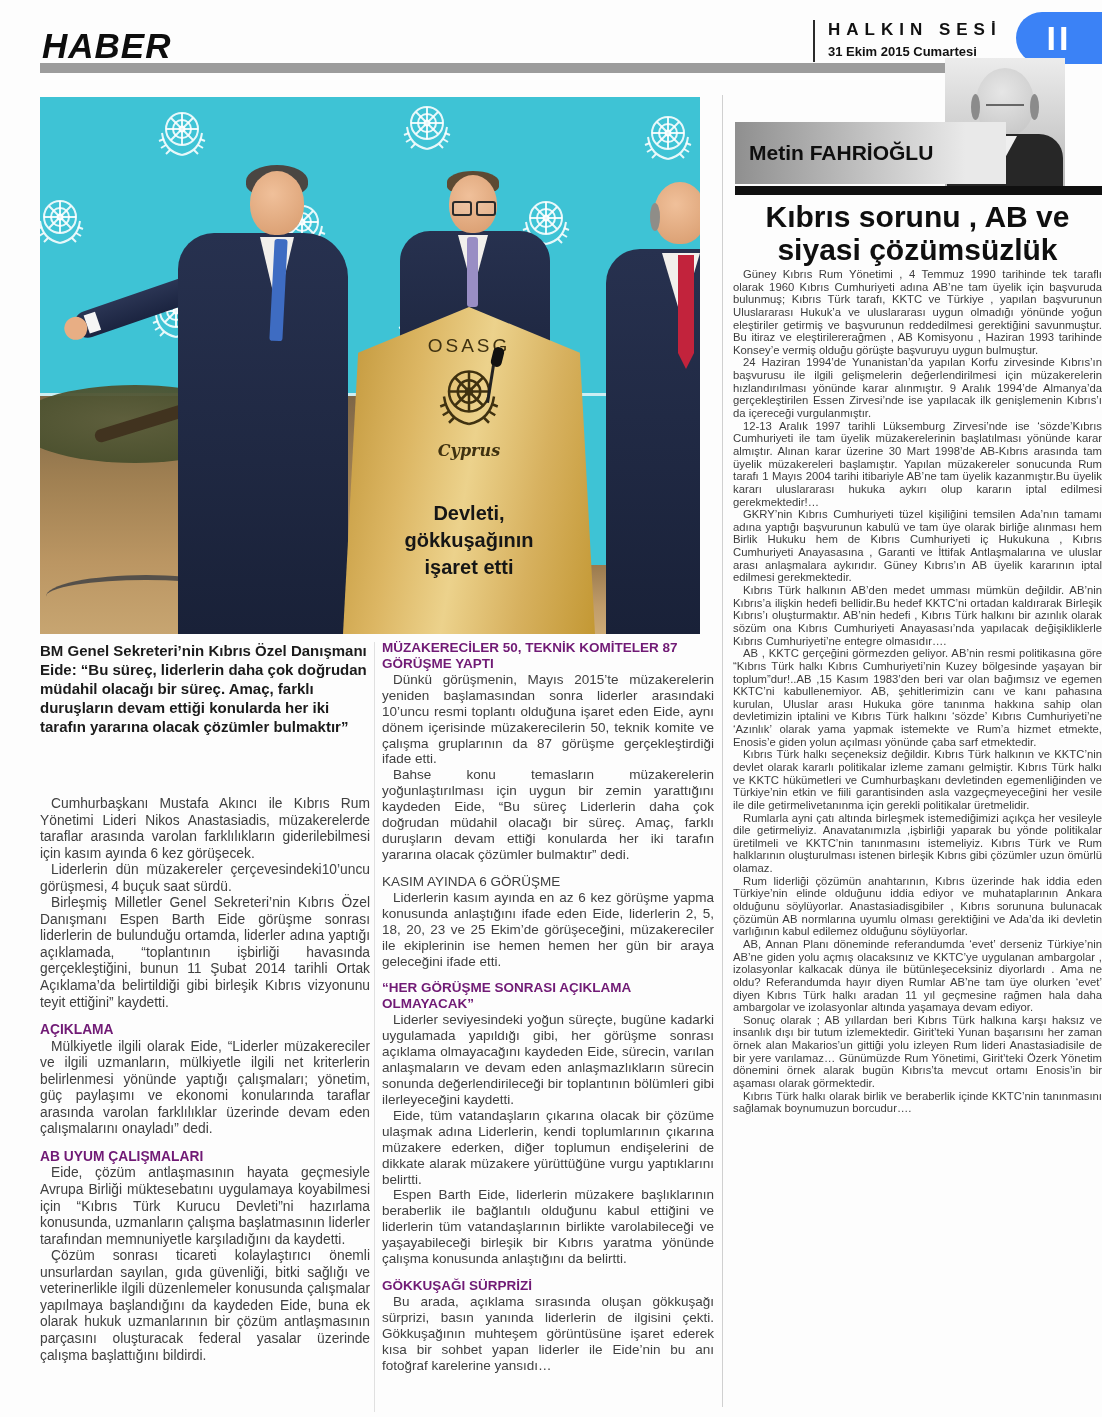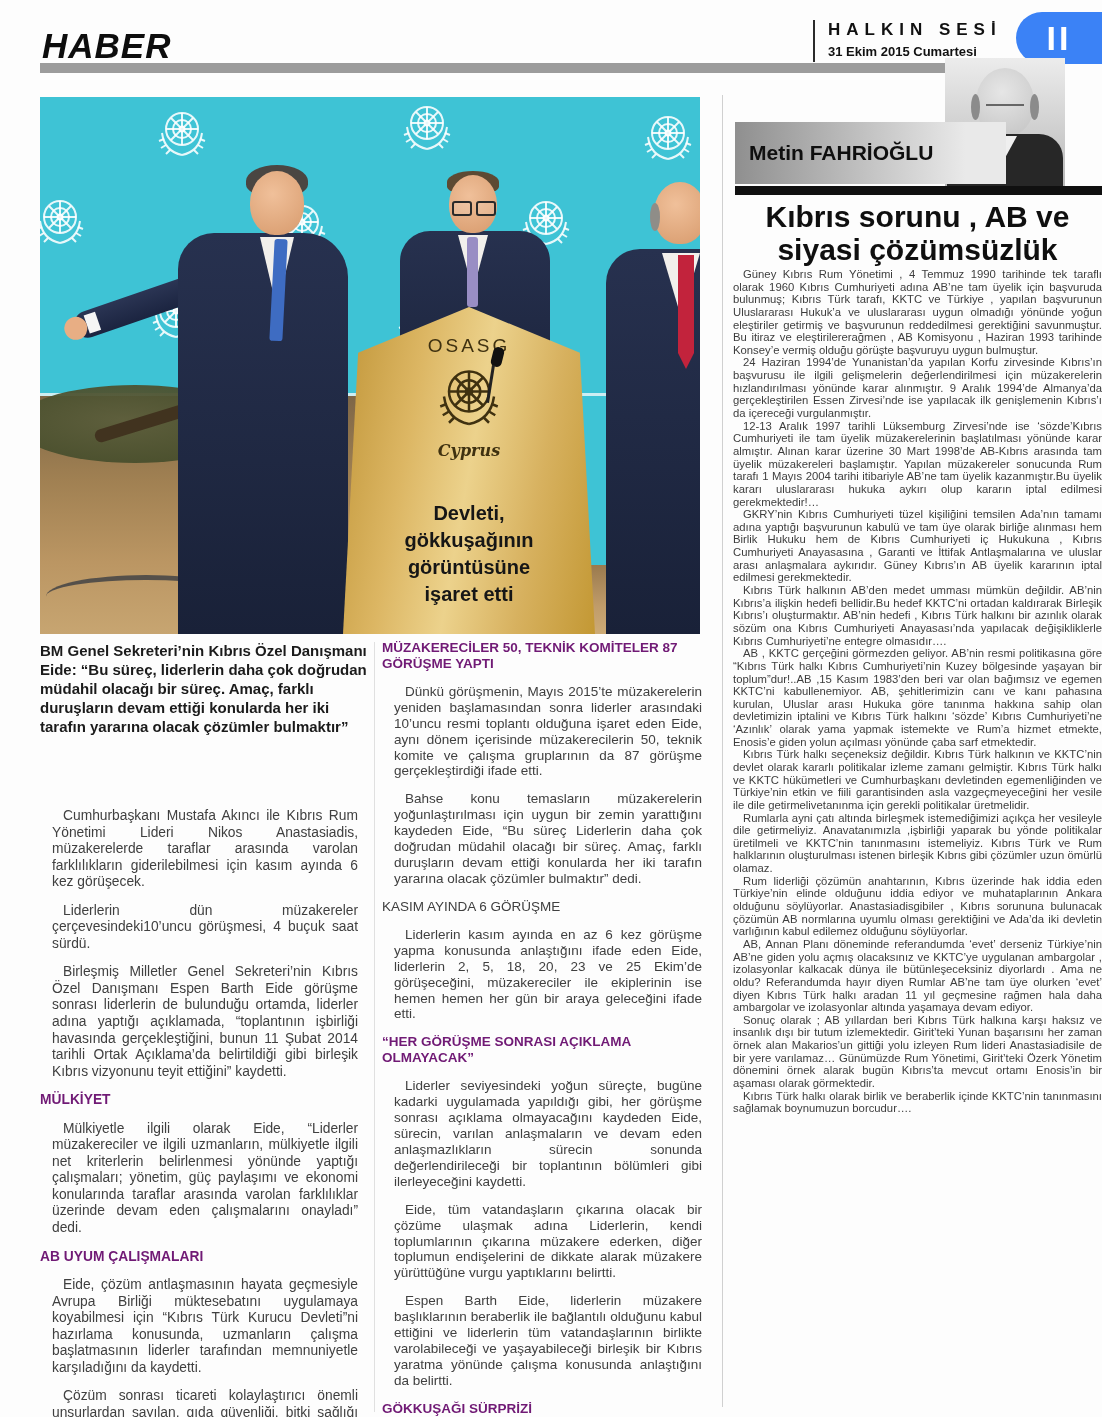--- a/index.html
+++ b/index.html
@@ -104,21 +104,21 @@
   .vrule{position:absolute;width:1px;background:#d0d0d0;}
   .vrule-main{left:722px;top:95px;height:1312px;}
   .vrule-cols{left:374px;top:642px;height:770px;background:#e0e0e0;}
 
   
   .headline{position:absolute;left:40px;top:642px;width:332px;margin:0;font-size:15px;
             font-weight:bold;color:#1b1b1b;line-height:1.26;}
   .col{position:absolute;font-size:13.8px;line-height:1.2;color:#404040;}
   .col1{left:40px;top:796px;width:330px;}
   .col2{left:382px;top:640px;width:332px;font-size:13.5px;line-height:1.18;}
-  .col .para{margin:12px;text-indent:11px;text-align:justify;}
+  .col .para{margin:0;text-indent:11px;text-align:justify;}
   .col .subhead{margin:11px 0 0;font-size:inherit;color:#701a75;font-weight:bold;}
   .col .subhead.plain{font-weight:normal;color:#404040;}
   .col2 .subhead:first-child{margin-top:0;}
 
   
   .author-photo{position:absolute;left:945px;top:58px;width:120px;height:128px;
                 background:linear-gradient(180deg,#ececec,#b9b9b9);overflow:hidden;}
   .author-photo .a-head{position:absolute;left:31px;top:10px;width:58px;height:68px;
                 background:radial-gradient(circle at 45% 35%,#e6e6e6,#c2c2c2);
                 border-radius:50% 50% 45% 45%;}
@@ -237,36 +237,35 @@
     <div class="podium">
       <div class="podium-inner">
         <span class="osasg">OSASG</span>
         <svg class="podium-emblem">
             <use href="#un-wreath"></use>
           </svg>
         <span class="cyprus">Cyprus</span>
         <div class="photo-caption">
             <div class="cap-line">Devleti,</div>
             <div class="cap-line">gökkuşağının</div>
-            <div class="cap-line">görüntüsüne</div>
             <div class="cap-line">işaret etti</div>
           </div>
       </div>
     </div>
   </div>
 
   <div class="vrule vrule-main"></div>
   <div class="vrule vrule-cols"></div>
 
   <h1 class="headline">BM Genel Sekreteri’nin Kıbrıs Özel Danışmanı Eide: “Bu süreç, liderlerin daha çok doğrudan müdahil olacağı bir süreç. Amaç, farklı duruşların devam ettiği konularda her iki tarafın yararına olacak çözümler bulmaktır”</h1>
   <div class="col col1">
       <p class="para">Cumhurbaşkanı Mustafa Akıncı ile Kıbrıs Rum Yönetimi Lideri Nikos Anastasiadis, müzakerelerde taraflar arasında varolan farklılıkların giderilebilmesi için kasım ayında 6 kez görüşecek.</p>
       <p class="para">Liderlerin dün müzakereler çerçevesindeki10’uncu görüşmesi, 4 buçuk saat sürdü.</p>
       <p class="para">Birleşmiş Milletler Genel Sekreteri’nin Kıbrıs Özel Danışmanı Espen Barth Eide görüşme sonrası liderlerin de bulunduğu ortamda, liderler adına yaptığı açıklamada, “toplantının işbirliği havasında gerçekleştiğini, bunun 11 Şubat 2014 tarihli Ortak Açıklama’da belirtildiği gibi birleşik Kıbrıs vizyonunu teyit ettiğini” kaydetti.</p>
-      <h4 class="subhead">MÜLKİYET</h4>
+      <h4 class="subhead">AÇIKLAMA</h4>
       <p class="para">Mülkiyetle ilgili olarak Eide, “Liderler müzakereciler ve ilgili uzmanların, mülkiyetle ilgili net kriterlerin belirlenmesi yönünde yaptığı çalışmaları; yönetim, güç paylaşımı ve ekonomi konularında taraflar arasında varolan farklılıklar üzerinde devam eden çalışmalarını onayladı” dedi.</p>
       <h4 class="subhead">AB UYUM ÇALIŞMALARI</h4>
       <p class="para">Eide, çözüm antlaşmasının hayata geçmesiyle Avrupa Birliği müktesebatını uygulamaya koyabilmesi için “Kıbrıs Türk Kurucu Devleti”ni hazırlama konusunda, uzmanların çalışma başlatmasının liderler tarafından memnuniyetle karşıladığını da kaydetti.</p>
       <p class="para">Çözüm sonrası ticareti kolaylaştırıcı önemli unsurlardan sayılan, gıda güvenliği, bitki sağlığı ve veterinerlikle ilgili düzenlemeler konusunda çalışmalar yapılmaya başlandığını da kaydeden Eide, buna ek olarak hukuk uzmanlarının bir çözüm antlaşmasının parçasını oluşturacak federal yasalar üzerinde çalışma başlattığını bildirdi.</p>
     </div>
   <div class="col col2">
       <h4 class="subhead">MÜZAKERECİLER 50, TEKNİK KOMİTELER 87 GÖRÜŞME YAPTI</h4>
       <p class="para">Dünkü görüşmenin, Mayıs 2015’te müzakerelerin yeniden başlamasından sonra liderler arasındaki 10’uncu resmi toplantı olduğuna işaret eden Eide, aynı dönem içerisinde müzakerecilerin 50, teknik komite ve çalışma gruplarının da 87 görüşme gerçekleştirdiği ifade etti.</p>
       <p class="para">Bahse konu temasların müzakerelerin yoğunlaştırılması için uygun bir zemin yarattığını kaydeden Eide, “Bu süreç Liderlerin daha çok doğrudan müdahil olacağı bir süreç. Amaç, farklı duruşların devam ettiği konularda her iki tarafın yararına olacak çözümler bulmaktır” dedi.</p>
       <h4 class="subhead plain">KASIM AYINDA 6 GÖRÜŞME</h4>

